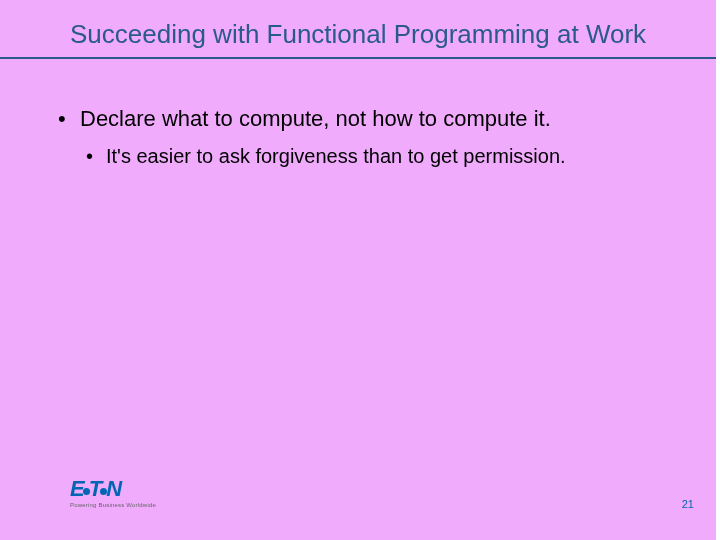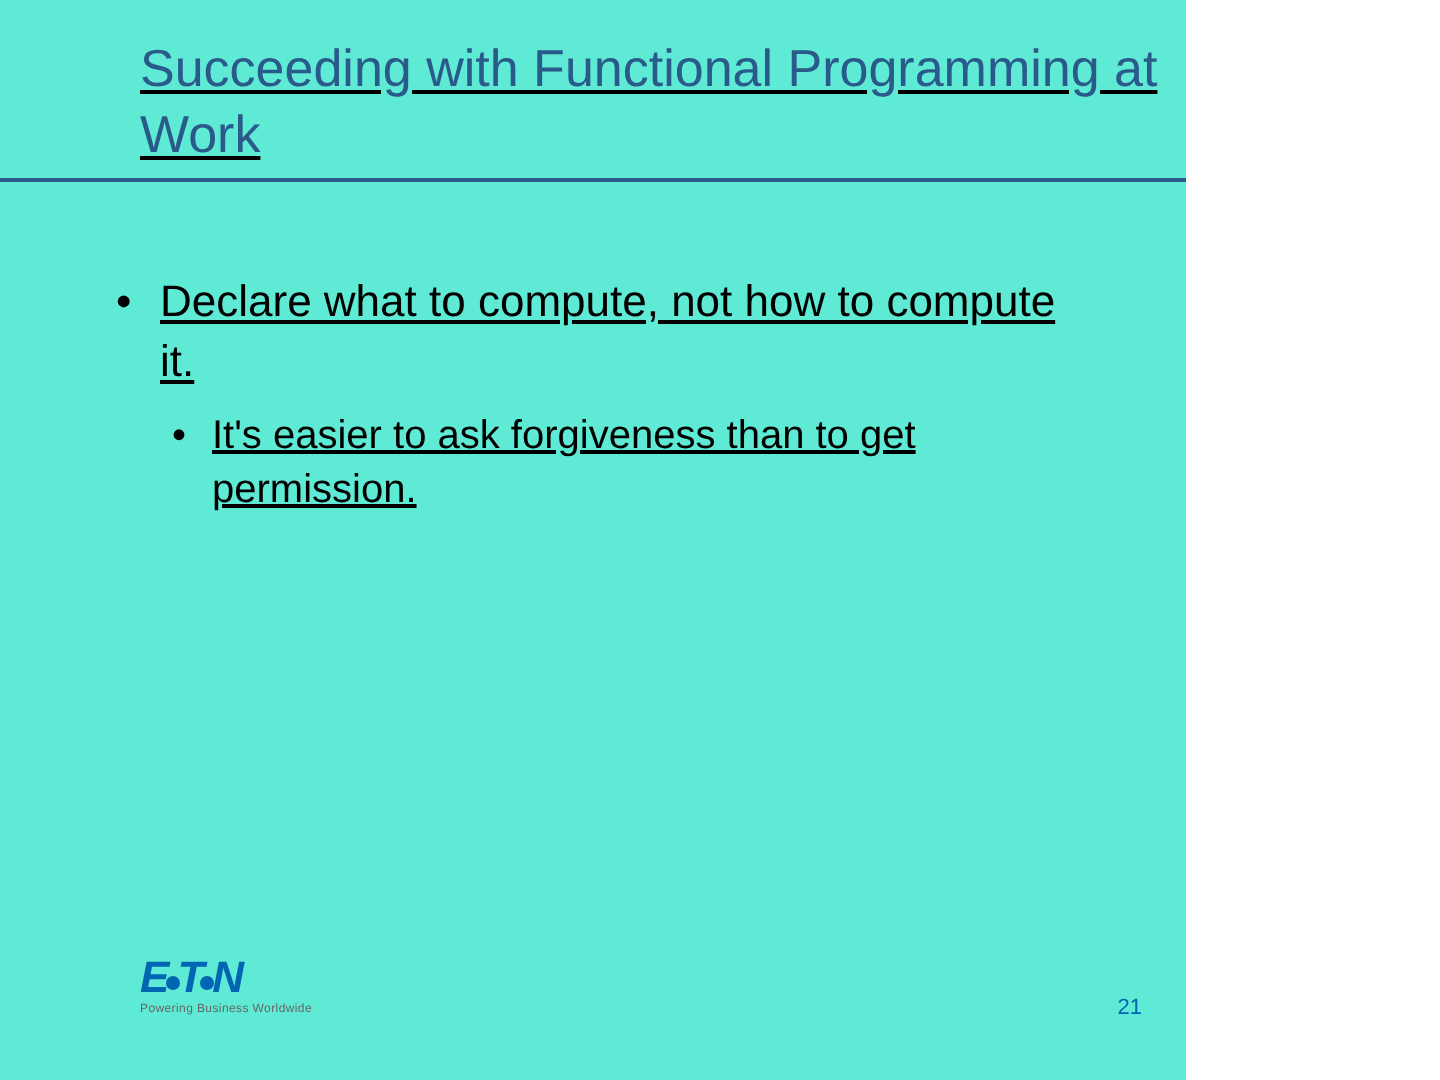--- a/index.html
+++ b/index.html
@@ -1,22 +1,21 @@
 <!DOCTYPE html>
 <html><head>
 <meta charset="utf-8">
 <style>
   * { margin: 0; padding: 0; box-sizing: border-box; }
   html, body { width: 720px; height: 540px; font-family: Arial, Helvetica, sans-serif; background: #fff; color: #000; }
   .slide {
-    width: 593px;
+    width: 716px;
     height: 540px;
     position: relative;
-    background: #5eead4;
-    text-decoration: underline;
+    background: #f0abfc;
   }
   .title-block {
     padding: 18px 0 6px 70px;
     border-bottom: 2px solid #2a5a8a;
   }
   .title {
     font-size: 26px;
     font-weight: 400;
     color: #2a5a8a;
     line-height: 1.25;

